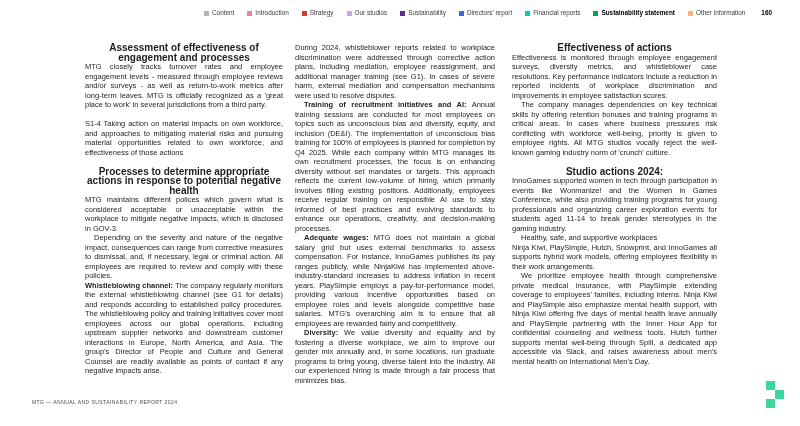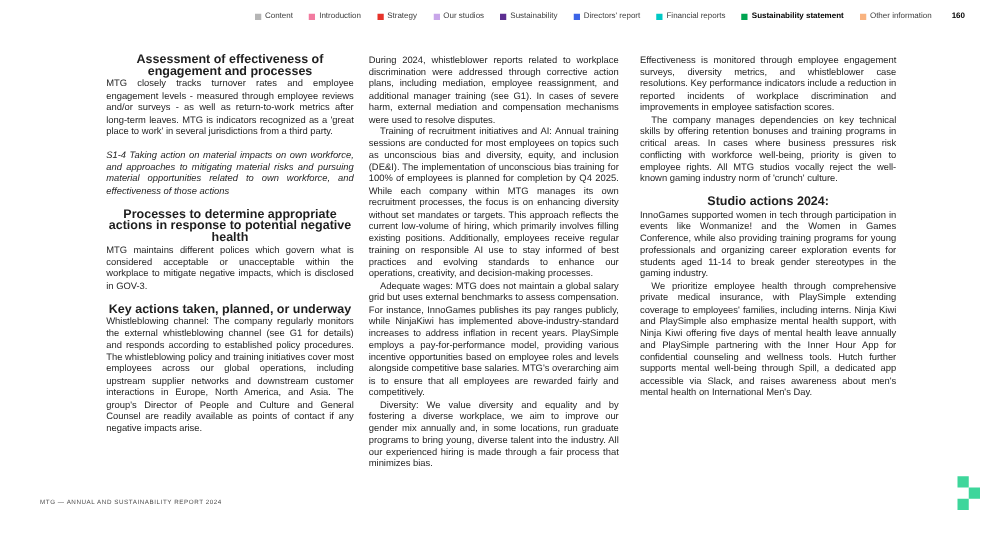--- a/index.html
+++ b/index.html
@@ -26,23 +26,23 @@
   }
   .col-1{left:85px;width:198px;}
   .col-2{left:295px;width:200px;}
   .col-3{left:512px;width:205px;}
   .head{
     font-weight:bold;font-size:10px;line-height:9.5px;
     margin:9.5px 0 0 0;text-align:center;
   }
   .head.first,.head.tight{margin-top:0;}
   .col p{margin:0;}
-  .italic-note{font-style:italic;margin-top:9.5px !important;}
+  .italic-note{margin-top:9.5px !important;}
   .indent{text-indent:9px;}
-  b.lead{font-weight:normal;}
+  b.lead{font-weight:bold;}
   
   .footer-title{
     position:absolute;left:32px;top:399px;
     font-size:5px;letter-spacing:0.45px;color:#4a4a4a;white-space:nowrap;
   }
   .logo{position:absolute;left:766px;top:381px;width:18px;height:27px;}
   .logo .px{position:absolute;width:9px;height:9px;}
   .px-1{left:0;top:0;}
   .px-2{left:9px;top:9px;}
   .px-3{left:0;top:18px;}
@@ -85,40 +85,43 @@
   </div>
   <div class="nav-item">
     <span class="nav-sq" style="background: rgb(249, 179, 127);"></span>
     <span class="nav-label">Other information</span>
   </div>
   <span class="page-num">160</span>
 </div>
 
 <div class="col col-1">
   <h3 class="head first">Assessment of effectiveness of engagement and processes</h3>
-  <p>MTG closely tracks turnover rates and employee engagement levels - measured through employee reviews and/or surveys - as well as return-to-work metrics after long-term leaves. MTG is indicators recognized as a 'great place to work' in several jurisdictions from a third party.</p>
+  <p>MTG closely tracks turnover rates and employee engagement levels - measured through employee reviews and/or surveys - as well as return-to-work metrics after long-term leaves. MTG is officially recognized as a 'great place to work' in several jurisdictions from a third party.</p>
   <p class="italic-note">S1-4 Taking action on material impacts on own workforce, and approaches to mitigating material risks and pursuing material opportunities related to own workforce, and effectiveness of those actions</p>
   <h3 class="head">Processes to determine appropriate actions in response to potential negative health</h3>
   <p>MTG maintains different polices which govern what is considered acceptable or unacceptable within the workplace to mitigate negative impacts, which is disclosed in GOV-3.</p>
-  <h3 class="head">Key actions taken, planned, or underway</h3>
+  <p class="indent">Depending on the severity and nature of the negative impact, consequences can range from corrective measures to dismissal, and, if necessary, legal or criminal action. All employees are required to review and comply with these policies.</p>
   <p><b class="lead">Whistleblowing channel:</b><span> The company regularly monitors the external whistleblowing channel (see G1 for details) and responds according to established policy procedures. The whistleblowing policy and training initiatives cover most employees across our global operations, including upstream supplier networks and downstream customer interactions in Europe, North America, and Asia. The group's Director of People and Culture and General Counsel are readily available as points of contact if any negative impacts arise.</span></p>
 </div>
 
 <div class="col col-2">
   <p>During 2024, whistleblower reports related to workplace discrimination were addressed through corrective action plans, including mediation, employee reassignment, and additional manager training (see G1). In cases of severe harm, external mediation and compensation mechanisms were used to resolve disputes.</p>
   <p class="indent"><b class="lead">Training of recruitment initiatives and AI:</b><span> Annual training sessions are conducted for most employees on topics such as unconscious bias and diversity, equity, and inclusion (DE&amp;I). The implementation of unconscious bias training for 100% of employees is planned for completion by Q4 2025. While each company within MTG manages its own recruitment processes, the focus is on enhancing diversity without set mandates or targets. This approach reflects the current low-volume of hiring, which primarily involves filling existing positions. Additionally, employees receive regular training on responsible AI use to stay informed of best practices and evolving standards to enhance our operations, creativity, and decision-making processes.</span></p>
   <p class="indent"><b class="lead">Adequate wages:</b><span> MTG does not maintain a global salary grid but uses external benchmarks to assess compensation. For instance, InnoGames publishes its pay ranges publicly, while NinjaKiwi has implemented above-industry-standard increases to address inflation in recent years. PlaySimple employs a pay-for-performance model, providing various incentive opportunities based on employee roles and levels alongside competitive base salaries. MTG's overarching aim is to ensure that all employees are rewarded fairly and competitively.</span></p>
   <p class="indent"><b class="lead">Diversity:</b><span> We value diversity and equality and by fostering a diverse workplace, we aim to improve our gender mix annually and, in some locations, run graduate programs to bring young, diverse talent into the industry. All our experienced hiring is made through a fair process that minimizes bias.</span></p>
 </div>
 
 <div class="col col-3">
+  <h3 class="head first">Effectiveness of actions</h3>
   <p>Effectiveness is monitored through employee engagement surveys, diversity metrics, and whistleblower case resolutions. Key performance indicators include a reduction in reported incidents of workplace discrimination and improvements in employee satisfaction scores.</p>
   <p class="indent">The company manages dependencies on key technical skills by offering retention bonuses and training programs in critical areas. In cases where business pressures risk conflicting with workforce well-being, priority is given to employee rights. All MTG studios vocally reject the well-known gaming industry norm of 'crunch' culture.</p>
   <h3 class="head">Studio actions 2024:</h3>
   <p>InnoGames supported women in tech through participation in events like Wonmanize! and the Women in Games Conference, while also providing training programs for young professionals and organizing career exploration events for students aged 11-14 to break gender stereotypes in the gaming industry.</p>
+  <p class="indent">Healthy, safe, and supportive workplaces</p>
+  <p>Ninja Kiwi, PlaySimple, Hutch, Snowprint, and InnoGames all supports hybrid work models, offering employees flexibility in their work arrangements.</p>
   <p class="indent">We prioritize employee health through comprehensive private medical insurance, with PlaySimple extending coverage to employees' families, including interns. Ninja Kiwi and PlaySimple also emphasize mental health support, with Ninja Kiwi offering five days of mental health leave annually and PlaySimple partnering with the Inner Hour App for confidential counseling and wellness tools. Hutch further supports mental well-being through Spill, a dedicated app accessible via Slack, and raises awareness about men's mental health on International Men's Day.</p>
 </div>
 
 <div class="footer-title">MTG — ANNUAL AND SUSTAINABILITY REPORT 2024</div>
 
 <div class="logo">
   <span class="px px-1" style="background: rgb(62, 214, 155);"></span>
   <span class="px px-2" style="background: rgb(62, 214, 155);"></span>
   <span class="px px-3" style="background: rgb(62, 214, 155);"></span>
 </div>

